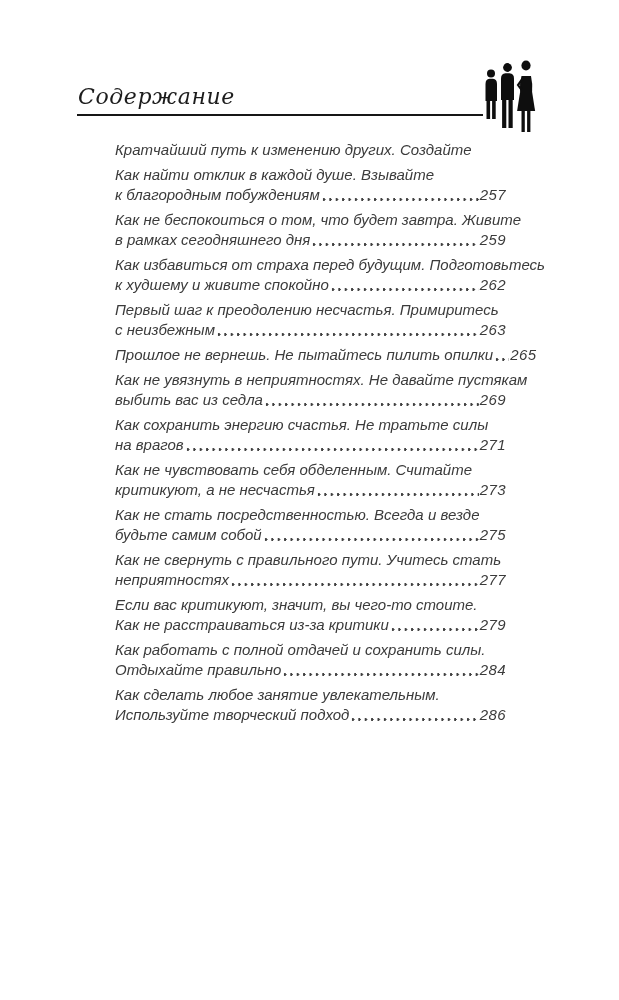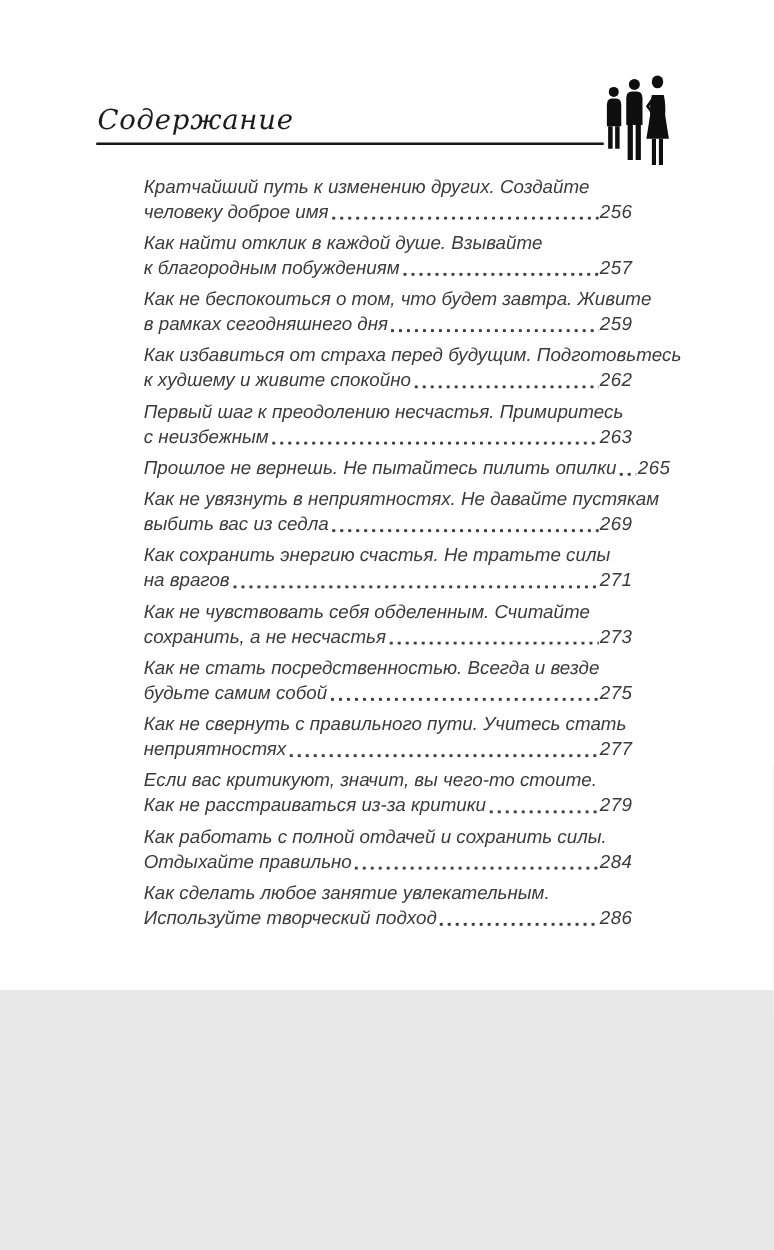--- a/index.html
+++ b/index.html
@@ -1,18 +1,18 @@
 <!DOCTYPE html>
 <html><head>
 <meta charset="utf-8">
 <style>
   html, body { margin: 0; padding: 0; background: #e8e8e8; }
   .page {
     position: relative;
-    width: 619px; height: 792px;
+    width: 619px; height: 1000px;
     background: #ffffff;
     font-family: "Liberation Sans", sans-serif;
     overflow: hidden;
     margin: 0 auto;
   }
   .title {
     position: absolute; left: 78px; top: 84px; margin: 0;
     font-family: "DejaVu Serif", serif;
     font-style: italic; font-weight: 400;
     font-size: 22px; color: #1c1c1c; letter-spacing: 0.6px;
@@ -75,25 +75,20 @@
       <rect x="43" y="55" width="3.3" height="21"></rect>
       <rect x="48.6" y="55" width="3.3" height="21"></rect>
     </g>
   </svg>
 
   <div class="toc">
       <div class="entry">
     <div>
           <div class="toc-line">Кратчайший путь к изменению других. Создайте</div>
         </div>
-    <div class="lastline">
-      <span class="t">человеку доброе имя</span>
-      <span class="leader"></span>
-      <span class="page-num">256</span>
-    </div>
   </div>
       <div class="entry">
     <div>
           <div class="toc-line">Как найти отклик в каждой душе. Взывайте</div>
         </div>
     <div class="lastline">
       <span class="t">к благородным побуждениям</span>
       <span class="leader"></span>
       <span class="page-num">257</span>
     </div>
@@ -154,21 +149,21 @@
       <span class="t">на врагов</span>
       <span class="leader"></span>
       <span class="page-num">271</span>
     </div>
   </div>
       <div class="entry">
     <div>
           <div class="toc-line">Как не чувствовать себя обделенным. Считайте</div>
         </div>
     <div class="lastline">
-      <span class="t">сохранить, а не несчастья</span>
+      <span class="t">критикуют, а не несчастья</span>
       <span class="leader"></span>
       <span class="page-num">273</span>
     </div>
   </div>
       <div class="entry">
     <div>
           <div class="toc-line">Как не стать посредственностью. Всегда и везде</div>
         </div>
     <div class="lastline">
       <span class="t">будьте самим собой</span>

